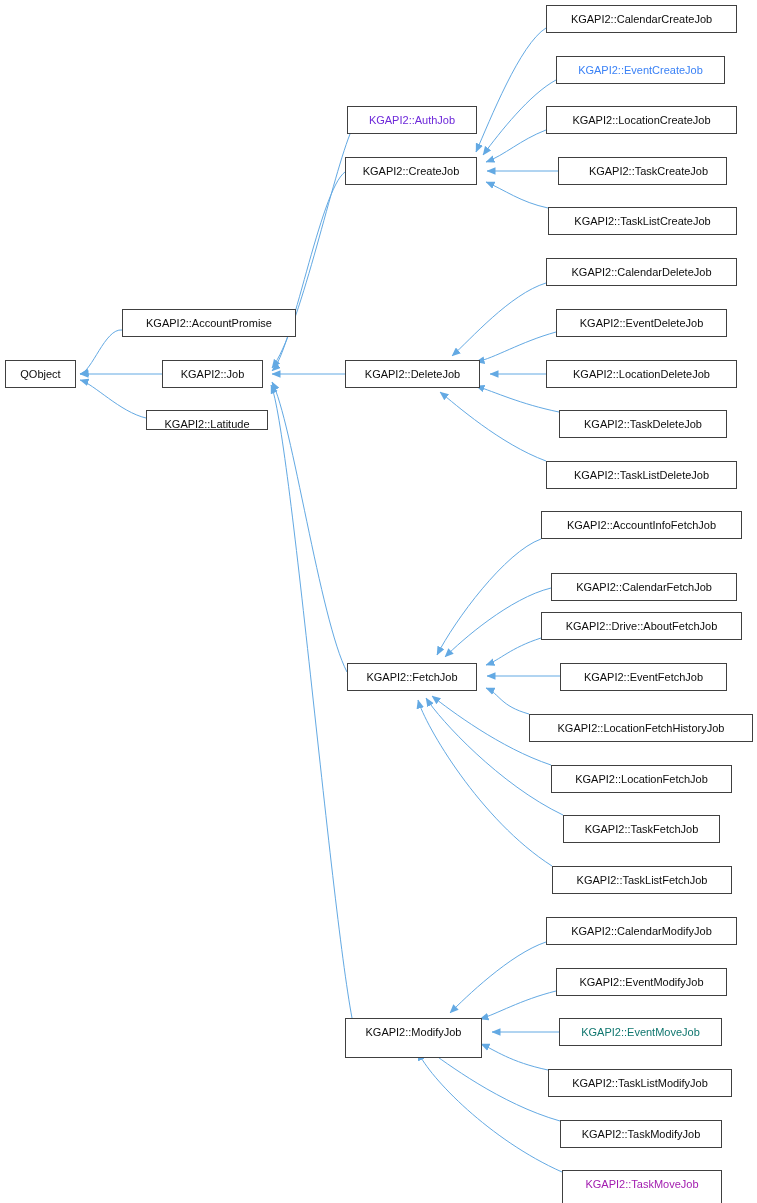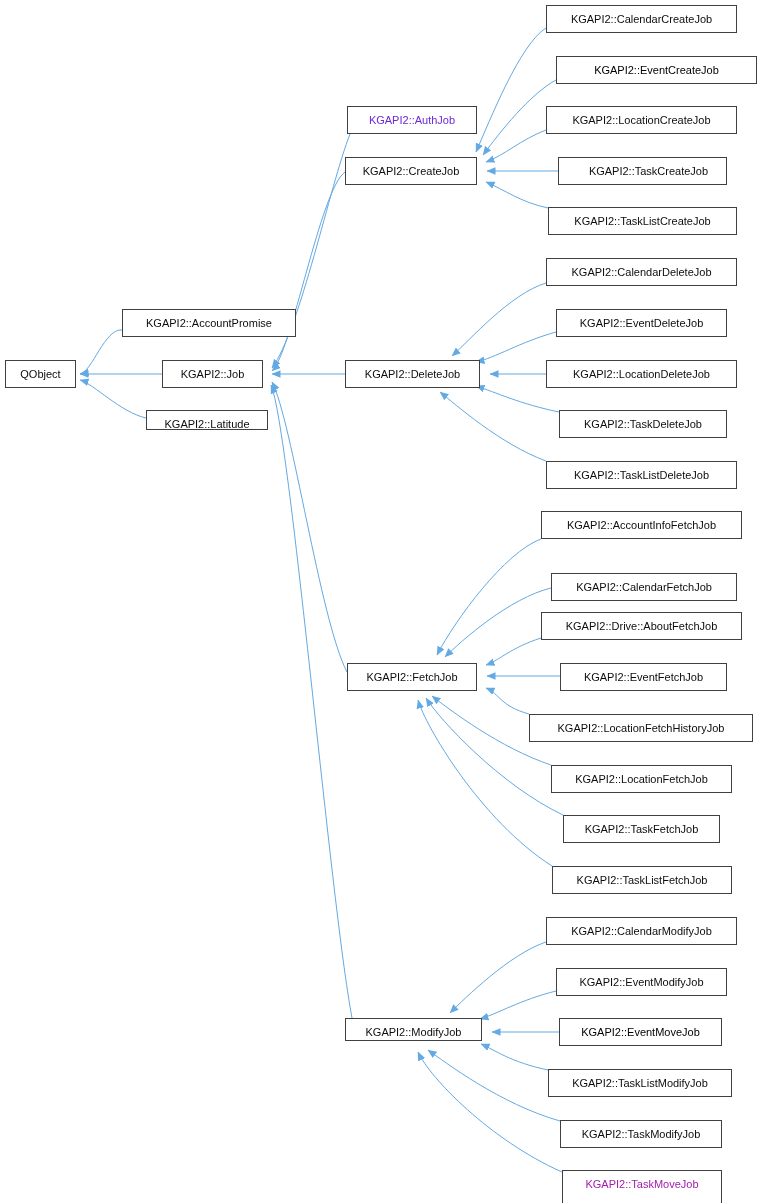--- a/index.html
+++ b/index.html
@@ -73,39 +73,39 @@
   </svg>
   <div id="nodes">
       <div class="node" style="left: 5px; top: 360px; width: 71px; height: 28px; border-color: rgb(64, 64, 64); background: rgb(255, 255, 255); color: rgb(13, 13, 13);">QObject</div>
       <div class="node" style="left: 122px; top: 309px; width: 174px; height: 28px; border-color: rgb(64, 64, 64); background: rgb(255, 255, 255); color: rgb(13, 13, 13);">KGAPI2::AccountPromise</div>
       <div class="node" style="left: 162px; top: 360px; width: 101px; height: 28px; border-color: rgb(64, 64, 64); background: rgb(255, 255, 255); color: rgb(13, 13, 13);">KGAPI2::Job</div>
       <div class="node" style="left: 146px; top: 410px; width: 122px; height: 20px; border-color: rgb(64, 64, 64); background: rgb(255, 255, 255); color: rgb(13, 13, 13);">KGAPI2::Latitude</div>
       <div class="node" style="left: 347px; top: 106px; width: 130px; height: 28px; border-color: rgb(64, 64, 64); background: rgb(255, 255, 255); color: #6d28d9;">KGAPI2::AuthJob</div>
       <div class="node" style="left: 345px; top: 157px; width: 132px; height: 28px; border-color: rgb(64, 64, 64); background: rgb(255, 255, 255); color: rgb(13, 13, 13);">KGAPI2::CreateJob</div>
       <div class="node" style="left: 345px; top: 360px; width: 135px; height: 28px; border-color: rgb(64, 64, 64); background: rgb(255, 255, 255); color: rgb(13, 13, 13);">KGAPI2::DeleteJob</div>
       <div class="node" style="left: 347px; top: 663px; width: 130px; height: 28px; border-color: rgb(64, 64, 64); background: rgb(255, 255, 255); color: rgb(13, 13, 13);">KGAPI2::FetchJob</div>
-      <div class="node" style="left: 345px; top: 1018px; width: 137px; height: 23px; border-color: rgb(64, 64, 64); background: rgb(255, 255, 255); color: rgb(13, 13, 13);">KGAPI2::ModifyJob</div>
+      <div class="node" style="left: 345px; top: 1018px; width: 137px; height: 40px; border-color: rgb(64, 64, 64); background: rgb(255, 255, 255); color: rgb(13, 13, 13);">KGAPI2::ModifyJob</div>
       <div class="node" style="left: 546px; top: 5px; width: 191px; height: 28px; border-color: rgb(64, 64, 64); background: rgb(255, 255, 255); color: rgb(13, 13, 13);">KGAPI2::CalendarCreateJob</div>
-      <div class="node" style="left: 556px; top: 56px; width: 201px; height: 28px; border-color: rgb(64, 64, 64); background: rgb(255, 255, 255); color: #000000;">KGAPI2::EventCreateJob</div>
+      <div class="node" style="left: 556px; top: 56px; width: 169px; height: 28px; border-color: rgb(64, 64, 64); background: rgb(255, 255, 255); color: #3b82f6;">KGAPI2::EventCreateJob</div>
       <div class="node" style="left: 546px; top: 106px; width: 191px; height: 28px; border-color: rgb(64, 64, 64); background: rgb(255, 255, 255); color: rgb(13, 13, 13);">KGAPI2::LocationCreateJob</div>
       <div class="node" style="left: 558px; top: 157px; width: 169px; height: 28px; border-color: rgb(64, 64, 64); background: rgb(255, 255, 255); color: rgb(13, 13, 13); padding-left: 12px;">KGAPI2::TaskCreateJob</div>
       <div class="node" style="left: 548px; top: 207px; width: 189px; height: 28px; border-color: rgb(64, 64, 64); background: rgb(255, 255, 255); color: rgb(13, 13, 13);">KGAPI2::TaskListCreateJob</div>
       <div class="node" style="left: 546px; top: 258px; width: 191px; height: 28px; border-color: rgb(64, 64, 64); background: rgb(255, 255, 255); color: rgb(13, 13, 13);">KGAPI2::CalendarDeleteJob</div>
       <div class="node" style="left: 556px; top: 309px; width: 171px; height: 28px; border-color: rgb(64, 64, 64); background: rgb(255, 255, 255); color: rgb(13, 13, 13);">KGAPI2::EventDeleteJob</div>
       <div class="node" style="left: 546px; top: 360px; width: 191px; height: 28px; border-color: rgb(64, 64, 64); background: rgb(255, 255, 255); color: rgb(13, 13, 13);">KGAPI2::LocationDeleteJob</div>
       <div class="node" style="left: 559px; top: 410px; width: 168px; height: 28px; border-color: rgb(64, 64, 64); background: rgb(255, 255, 255); color: rgb(13, 13, 13);">KGAPI2::TaskDeleteJob</div>
       <div class="node" style="left: 546px; top: 461px; width: 191px; height: 28px; border-color: rgb(64, 64, 64); background: rgb(255, 255, 255); color: rgb(13, 13, 13);">KGAPI2::TaskListDeleteJob</div>
       <div class="node" style="left: 541px; top: 511px; width: 201px; height: 28px; border-color: rgb(64, 64, 64); background: rgb(255, 255, 255); color: rgb(13, 13, 13);">KGAPI2::AccountInfoFetchJob</div>
       <div class="node" style="left: 551px; top: 562px; width: 186px; height: 28px; border-color: rgb(64, 64, 64); background: rgb(255, 255, 255); color: rgb(13, 13, 13); margin-top: 11px;">KGAPI2::CalendarFetchJob</div>
       <div class="node" style="left: 541px; top: 612px; width: 201px; height: 28px; border-color: rgb(64, 64, 64); background: rgb(255, 255, 255); color: rgb(13, 13, 13);">KGAPI2::Drive::AboutFetchJob</div>
       <div class="node" style="left: 560px; top: 663px; width: 167px; height: 28px; border-color: rgb(64, 64, 64); background: rgb(255, 255, 255); color: rgb(13, 13, 13);">KGAPI2::EventFetchJob</div>
       <div class="node" style="left: 529px; top: 714px; width: 224px; height: 28px; border-color: rgb(64, 64, 64); background: rgb(255, 255, 255); color: rgb(13, 13, 13);">KGAPI2::LocationFetchHistoryJob</div>
       <div class="node" style="left: 551px; top: 765px; width: 181px; height: 28px; border-color: rgb(64, 64, 64); background: rgb(255, 255, 255); color: rgb(13, 13, 13);">KGAPI2::LocationFetchJob</div>
       <div class="node" style="left: 563px; top: 815px; width: 157px; height: 28px; border-color: rgb(64, 64, 64); background: rgb(255, 255, 255); color: rgb(13, 13, 13);">KGAPI2::TaskFetchJob</div>
       <div class="node" style="left: 552px; top: 866px; width: 180px; height: 28px; border-color: rgb(64, 64, 64); background: rgb(255, 255, 255); color: rgb(13, 13, 13);">KGAPI2::TaskListFetchJob</div>
       <div class="node" style="left: 546px; top: 917px; width: 191px; height: 28px; border-color: rgb(64, 64, 64); background: rgb(255, 255, 255); color: rgb(13, 13, 13);">KGAPI2::CalendarModifyJob</div>
       <div class="node" style="left: 556px; top: 968px; width: 171px; height: 28px; border-color: rgb(64, 64, 64); background: rgb(255, 255, 255); color: rgb(13, 13, 13);">KGAPI2::EventModifyJob</div>
-      <div class="node" style="left: 559px; top: 1018px; width: 163px; height: 28px; border-color: rgb(64, 64, 64); background: rgb(255, 255, 255); color: #000000;">KGAPI2::EventMoveJob</div>
+      <div class="node" style="left: 559px; top: 1018px; width: 163px; height: 28px; border-color: rgb(64, 64, 64); background: rgb(255, 255, 255); color: #0f766e;">KGAPI2::EventMoveJob</div>
       <div class="node" style="left: 548px; top: 1069px; width: 184px; height: 28px; border-color: rgb(64, 64, 64); background: rgb(255, 255, 255); color: rgb(13, 13, 13);">KGAPI2::TaskListModifyJob</div>
       <div class="node" style="left: 560px; top: 1120px; width: 162px; height: 28px; border-color: rgb(64, 64, 64); background: rgb(255, 255, 255); color: rgb(13, 13, 13);">KGAPI2::TaskModifyJob</div>
       <div class="node" style="left: 562px; top: 1170px; width: 160px; height: 40px; border-color: rgb(64, 64, 64); background: rgb(255, 255, 255); color: #a21caf;">KGAPI2::TaskMoveJob</div>
     </div>
 </div>
 
 </body></html>

